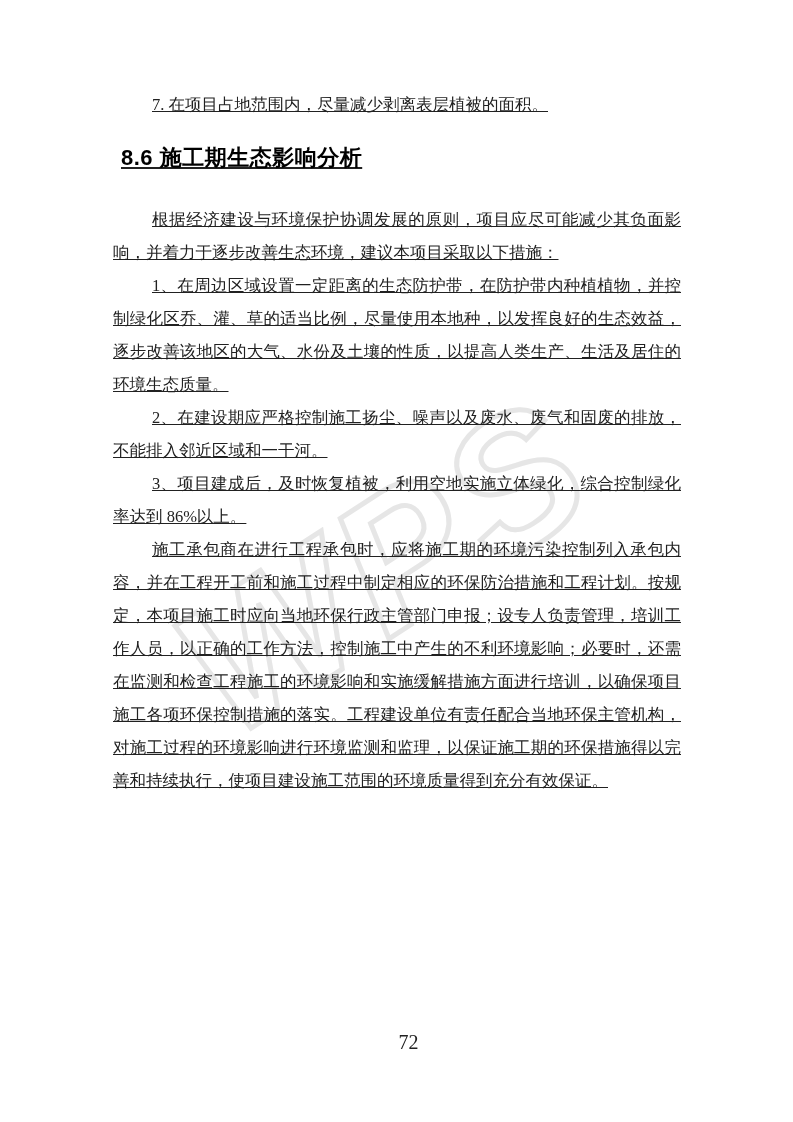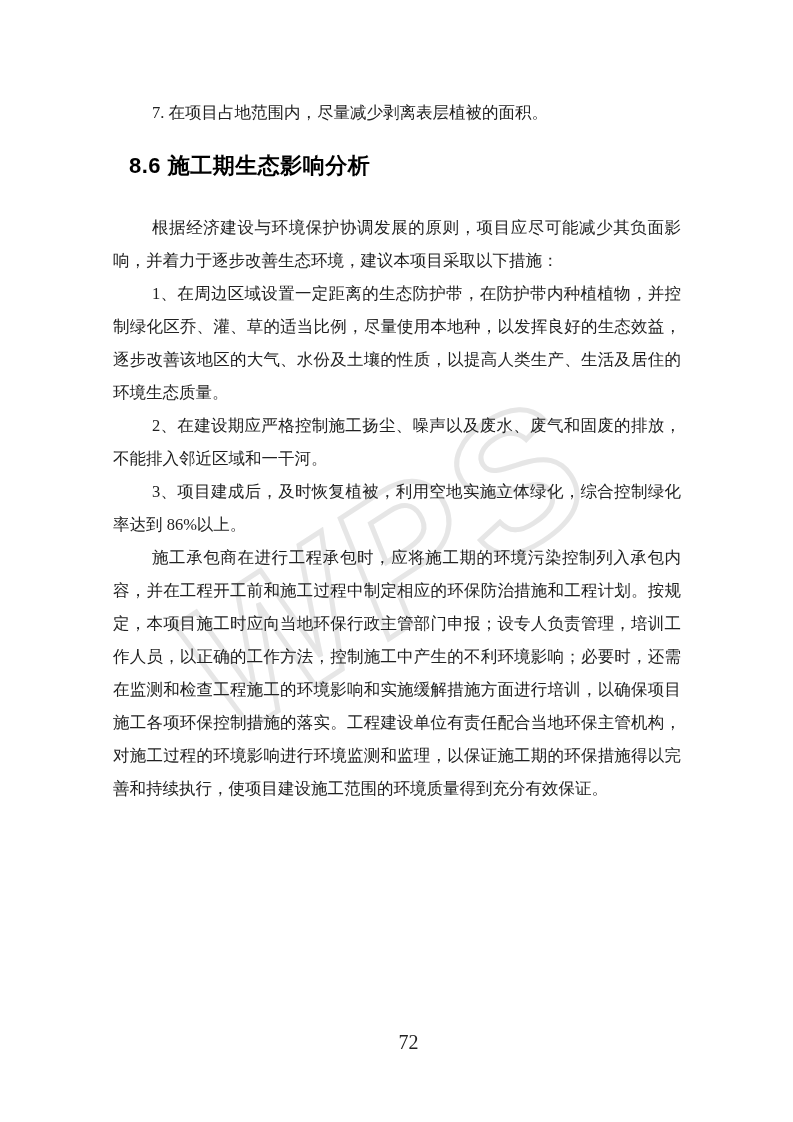--- a/index.html
+++ b/index.html
@@ -40,41 +40,42 @@
     white-space: nowrap;
   }
   @supports not (-webkit-text-stroke: 1px red) {
     .watermark span { color: #ececec; }
   }
 
   
   .content {
     position: absolute;
     left: 113px;
-    top: 96px;
+    top: 88px;
     width: 568px;
     z-index: 1;
+    text-decoration: underline;
   }
 
   .para {
     font-size: 16.5px;
     line-height: 33px;
     text-align: justify;
     margin: 0;
   }
   .indent { text-indent: 39px; }
 
   .heading {
     font-family: "Liberation Sans", sans-serif;
     font-size: 22px;
     font-weight: bold;
     line-height: 30px;
     color: #000000;
     letter-spacing: 0.5px;
-    margin: 22px 0 30px 16px;
+    margin: 22px 0 30px 8px;
   }
   .heading.second { margin-top: 16px; }
 
   .page-number {
     position: absolute;
     top: 1032px;
     left: 12px;
     width: 100%;
     text-align: center;
     font-size: 20px;

